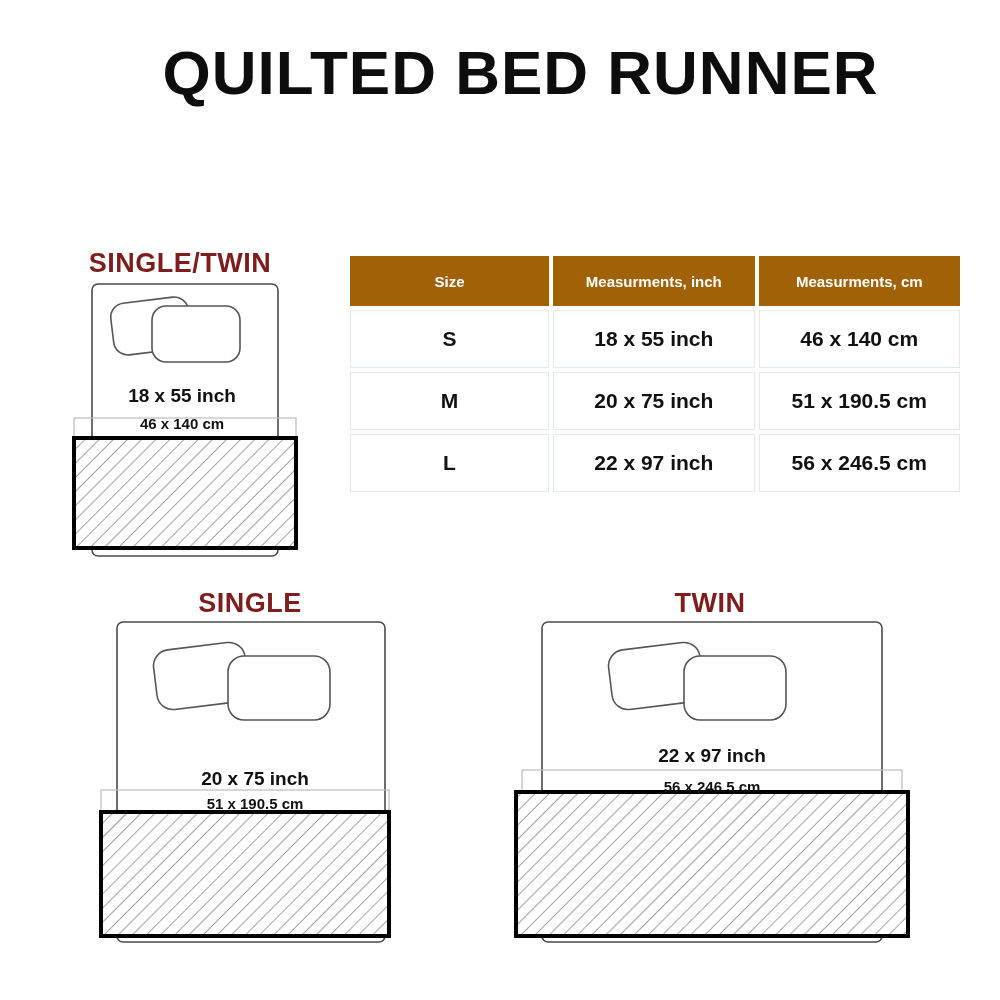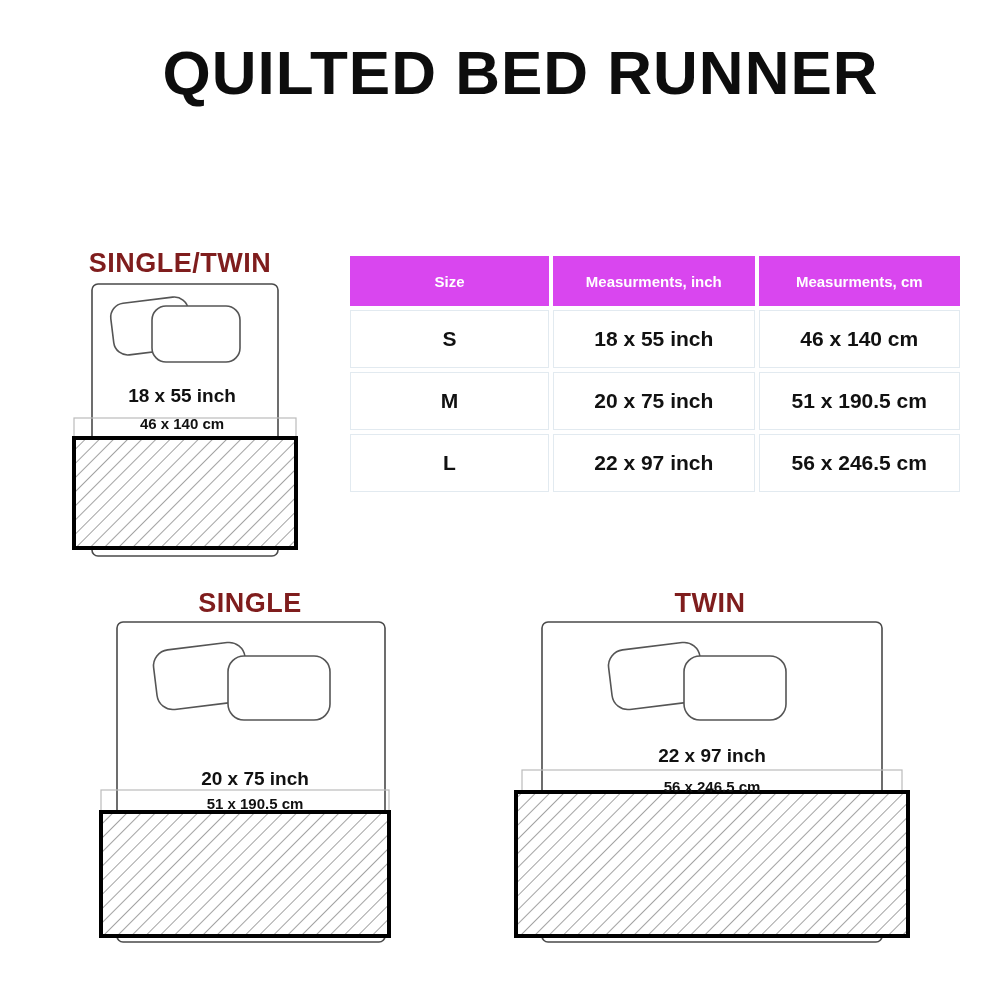--- a/index.html
+++ b/index.html
@@ -49,21 +49,21 @@
   
   .size-table {
     position: absolute;
     top: 252px;
     left: 346px;
     width: 618px;
     border-collapse: separate;
     border-spacing: 4px;
   }
   .size-table th {
-    background: #d946ef;
+    background: #a16207;
     color: #ffffff;
     font-size: 15px;
     font-weight: bold;
     height: 50px;
     padding: 0 6px;
     text-align: center;
   }
   .size-table td {
     background: #ffffff;
     border: 1px solid #e2eaf0;

